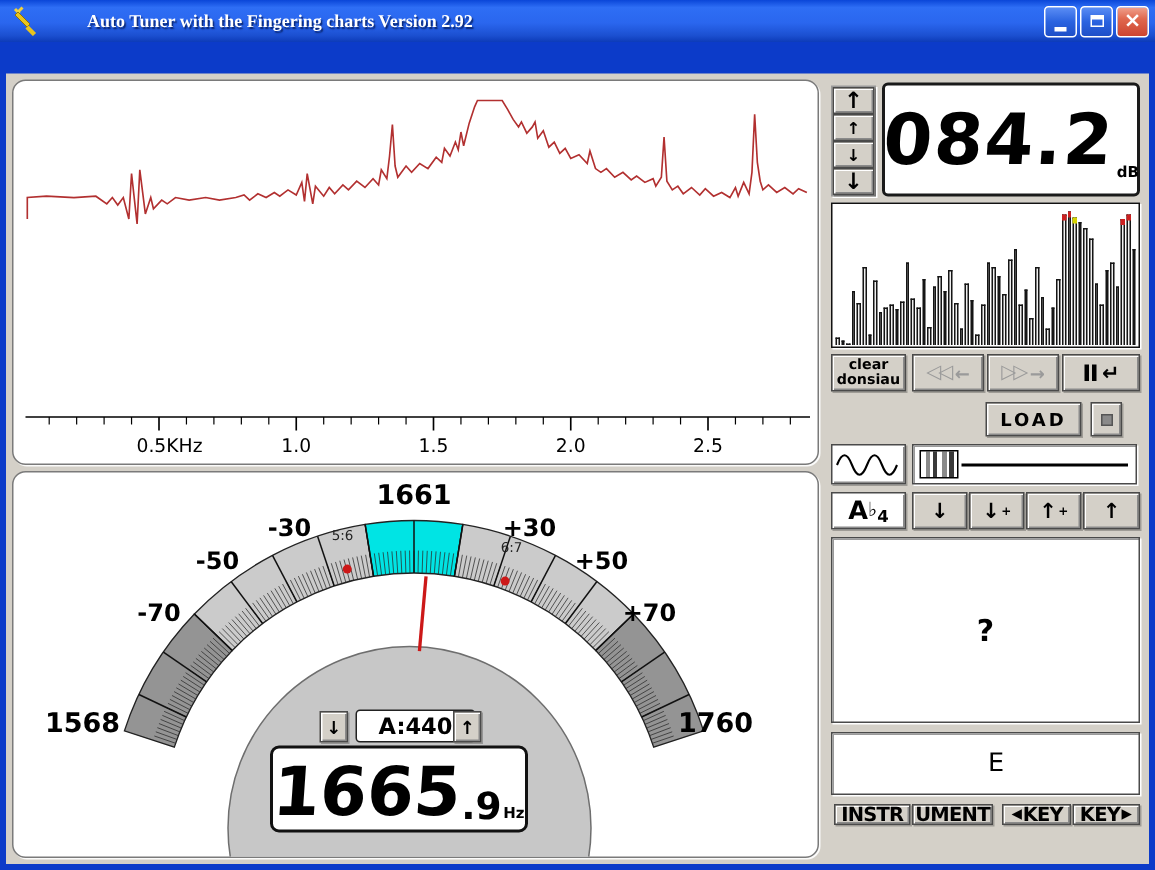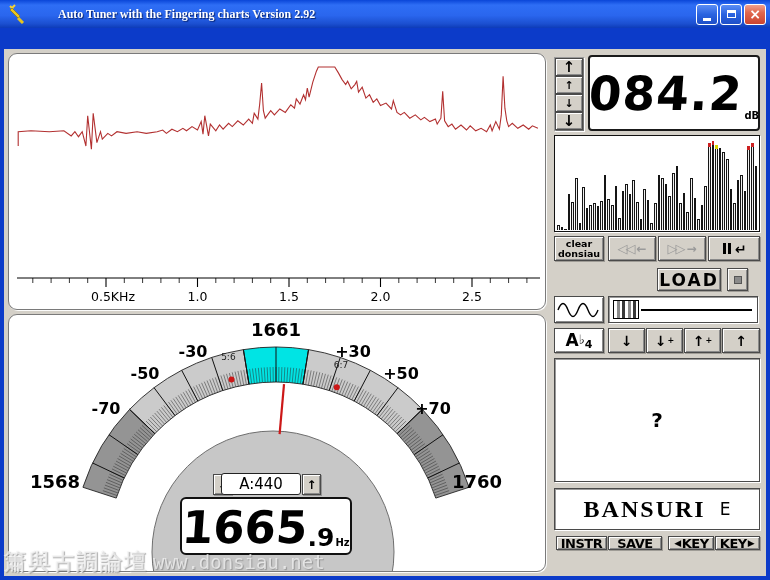--- a/index.html
+++ b/index.html
@@ -56,21 +56,21 @@
     line-height:9.5px;text-align:center;flex-direction:column;}
   .t-btn{top:183px;height:25px;font-weight:bold;}
   .t-gray{color:#9a9a9a;}
   .t-glyph{font-size:13px;letter-spacing:-2px;margin-right:3px;}
   .t-arrow{font-size:12px;}
   .pbar{display:inline-block;width:3px;height:11px;background:#000;margin:0 1px;}
   .pause-return{font-size:14px;font-weight:bold;margin-left:3px;}
   
   .save-btn{left:6px;top:215px;width:92px;height:23px;font-size:15px;font-weight:bold;
     letter-spacing:2px;color:#9f9f9f;}
-  .load-btn{left:105px;top:215px;width:64px;height:23px;font-size:17px;font-weight:bold;letter-spacing:2px;}
+  .load-btn{left:105px;top:215px;width:64px;height:23px;font-size:12px;font-weight:bold;letter-spacing:2px;}
   .rec-btn{left:175px;top:215px;width:21px;height:23px;}
   .rec-square{width:8px;height:8px;background:#8a8a8a;border:1px solid #555;}
   
   .wave-btn{left:2px;top:243px;width:50px;height:27px;background:#fff;}
   .slider{left:56px;top:243px;width:150px;height:27px;}
   .slider-line{position:absolute;left:32px;right:5px;top:12px;height:2px;background:#000;}
   .slider-handle{position:absolute;left:4px;top:3px;width:26px;height:19px;border:1px solid #000;
     background:repeating-linear-gradient(90deg,#ffffff 0 3px,#8a8a8a 3px 6px,#ffffff 6px 8px,#3a3a3a 8px 11px);}
   
   .ab4-btn{left:2px;top:275px;width:50px;height:25px;background:#fff;font-weight:900;}
@@ -87,23 +87,23 @@
   .bansuri .key{font-size:17px;margin-left:14px;}
   .b-btn{top:483px;height:14px;font-weight:bold;font-size:13px;letter-spacing:-0.5px;}
   .karr{font-size:9px;margin:0 1px;}
   
   .note-box{position:absolute;left:228px;top:120px;width:61px;height:37px;background:#fff;
     border:1.5px solid #222;border-radius:4px;display:flex;align-items:center;justify-content:center;}
   .note-box .syll{font-size:18px;font-weight:900;}
   .note-box .flat{font-size:13px;vertical-align:6px;}
   .note-box .oct{font-size:11px;vertical-align:-4px;}
   .ref-btn{width:19px;height:21px;top:159px;font-weight:900;font-size:12px;}
-  .ref-box{position:absolute;left:212px;top:158px;width:80px;height:22px;background:#fff;
+  .ref-box{position:absolute;left:228px;top:158px;width:80px;height:22px;background:#fff;
     border:1.5px solid #222;border-radius:3px;display:flex;align-items:center;justify-content:center;
-    font-size:15px;font-weight:normal;}
+    font-size:15px;font-weight:bold;}
   .freq-display{position:absolute;left:171px;top:182px;width:172px;height:58px;background:#fff;
     border:2px solid #111;border-radius:6px;display:flex;align-items:flex-end;justify-content:center;
     padding-bottom:3px;}
   .freq-int{font-size:45px;font-weight:800;line-height:0.95;transform:skewX(-4deg);}
   .freq-dec{font-size:25px;font-weight:800;line-height:1;}
   .freq-unit{font-size:10px;font-weight:bold;margin:0 0 2px 1px;}
   
   .watermark{position:absolute;left:4px;bottom:3px;z-index:50;white-space:nowrap;
     color:rgba(245,245,245,0.72);text-shadow:1px 1px 1px rgba(110,110,110,0.55);}
   .watermark .cjk{font-size:22px;font-weight:bold;letter-spacing:2px;}
@@ -521,34 +521,29 @@
           <span>↑</span>
           <span class="p-plus">+</span>
         </div>
       <div class="btn p-btn" style="left:170px;width:38px;">
           <span>↑</span>
         </div>
 
       <div class="sunken qbox">?</div>
 
       <div class="sunken bansuri">
-        <span class="name">BANSURI</span>
         <span class="key">E</span>
       </div>
 
       <div class="btn b-btn" style="left:4px;width:51px;">INSTR</div>
-      <div class="btn b-btn" style="left:56px;width:54px;">SAVE</div>
+      <div class="btn b-btn" style="left:56px;width:54px;">UMENT</div>
       <div class="btn b-btn" style="left:116px;width:46px;">
         <span class="karr">◀</span>
           <span>KEY</span>
       </div>
       <div class="btn b-btn" style="left:163px;width:45px;">
         <span>KEY</span>
           <span class="karr">▶</span>
       </div>
     </div>
   </div>
 
-  <div class="watermark">
-    <span class="cjk">簫與古調論壇</span>
-    <span class="url">www.donsiau.net</span>
-  </div>
 </div>
 
 </body></html>

